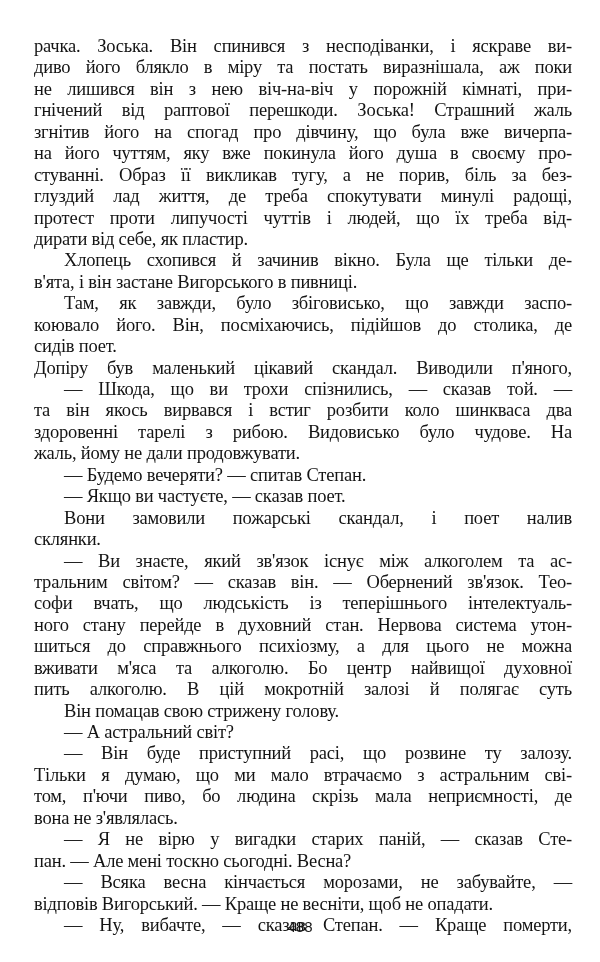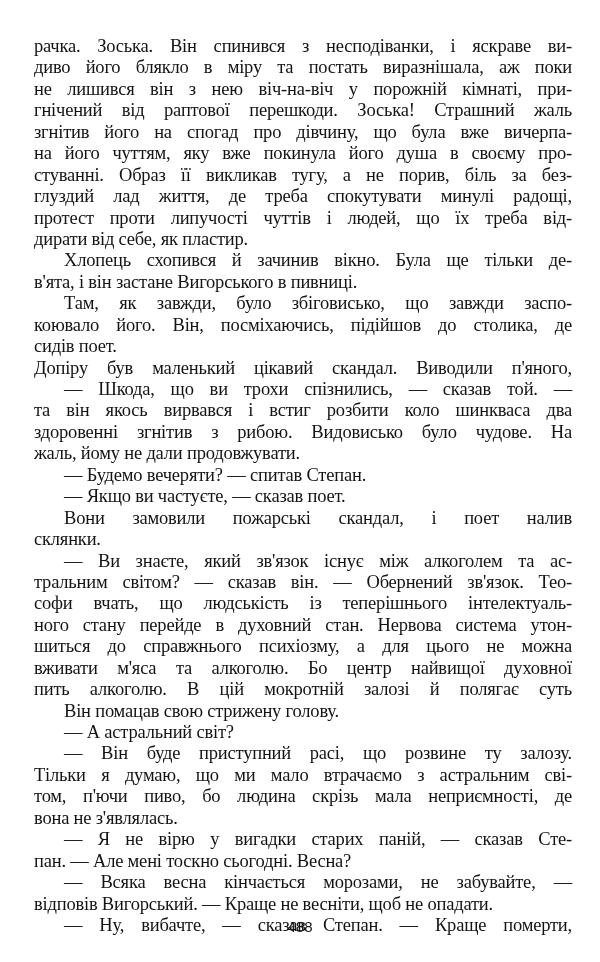--- a/index.html
+++ b/index.html
@@ -47,21 +47,21 @@
     </div>
     <div>
       <div class="line indent" style="white-space: nowrap;">Там, як завжди, було збіговисько, що завжди заспо-</div>
       <div class="line" style="white-space: nowrap;">коювало його. Він, посміхаючись, підійшов до столика, де</div>
       <div class="line last" style="white-space: nowrap;">сидів поет.</div>
     </div>
     <div>
       <div class="line" style="white-space: nowrap;">Допіру був маленький цікавий скандал. Виводили п'яного,</div>
       <div class="line indent" style="white-space: nowrap;">— Шкода, що ви трохи спізнились, — сказав той. —</div>
       <div class="line" style="white-space: nowrap;">та він якось вирвався і встиг розбити коло шинкваса два</div>
-      <div class="line" style="white-space: nowrap;">здоровенні згнітив з рибою. Видовисько було чудове. На</div>
+      <div class="line" style="white-space: nowrap;">здоровенні тарелі з рибою. Видовисько було чудове. На</div>
       <div class="line last" style="white-space: nowrap;">жаль, йому не дали продовжувати.</div>
     </div>
     <div>
       <div class="line indent last" style="white-space: nowrap;">— Будемо вечеряти? — спитав Степан.</div>
     </div>
     <div>
       <div class="line indent last" style="white-space: nowrap;">— Якщо ви частуєте, — сказав поет.</div>
     </div>
     <div>
       <div class="line indent" style="white-space: nowrap;">Вони замовили пожарські скандал, і поет налив</div>

